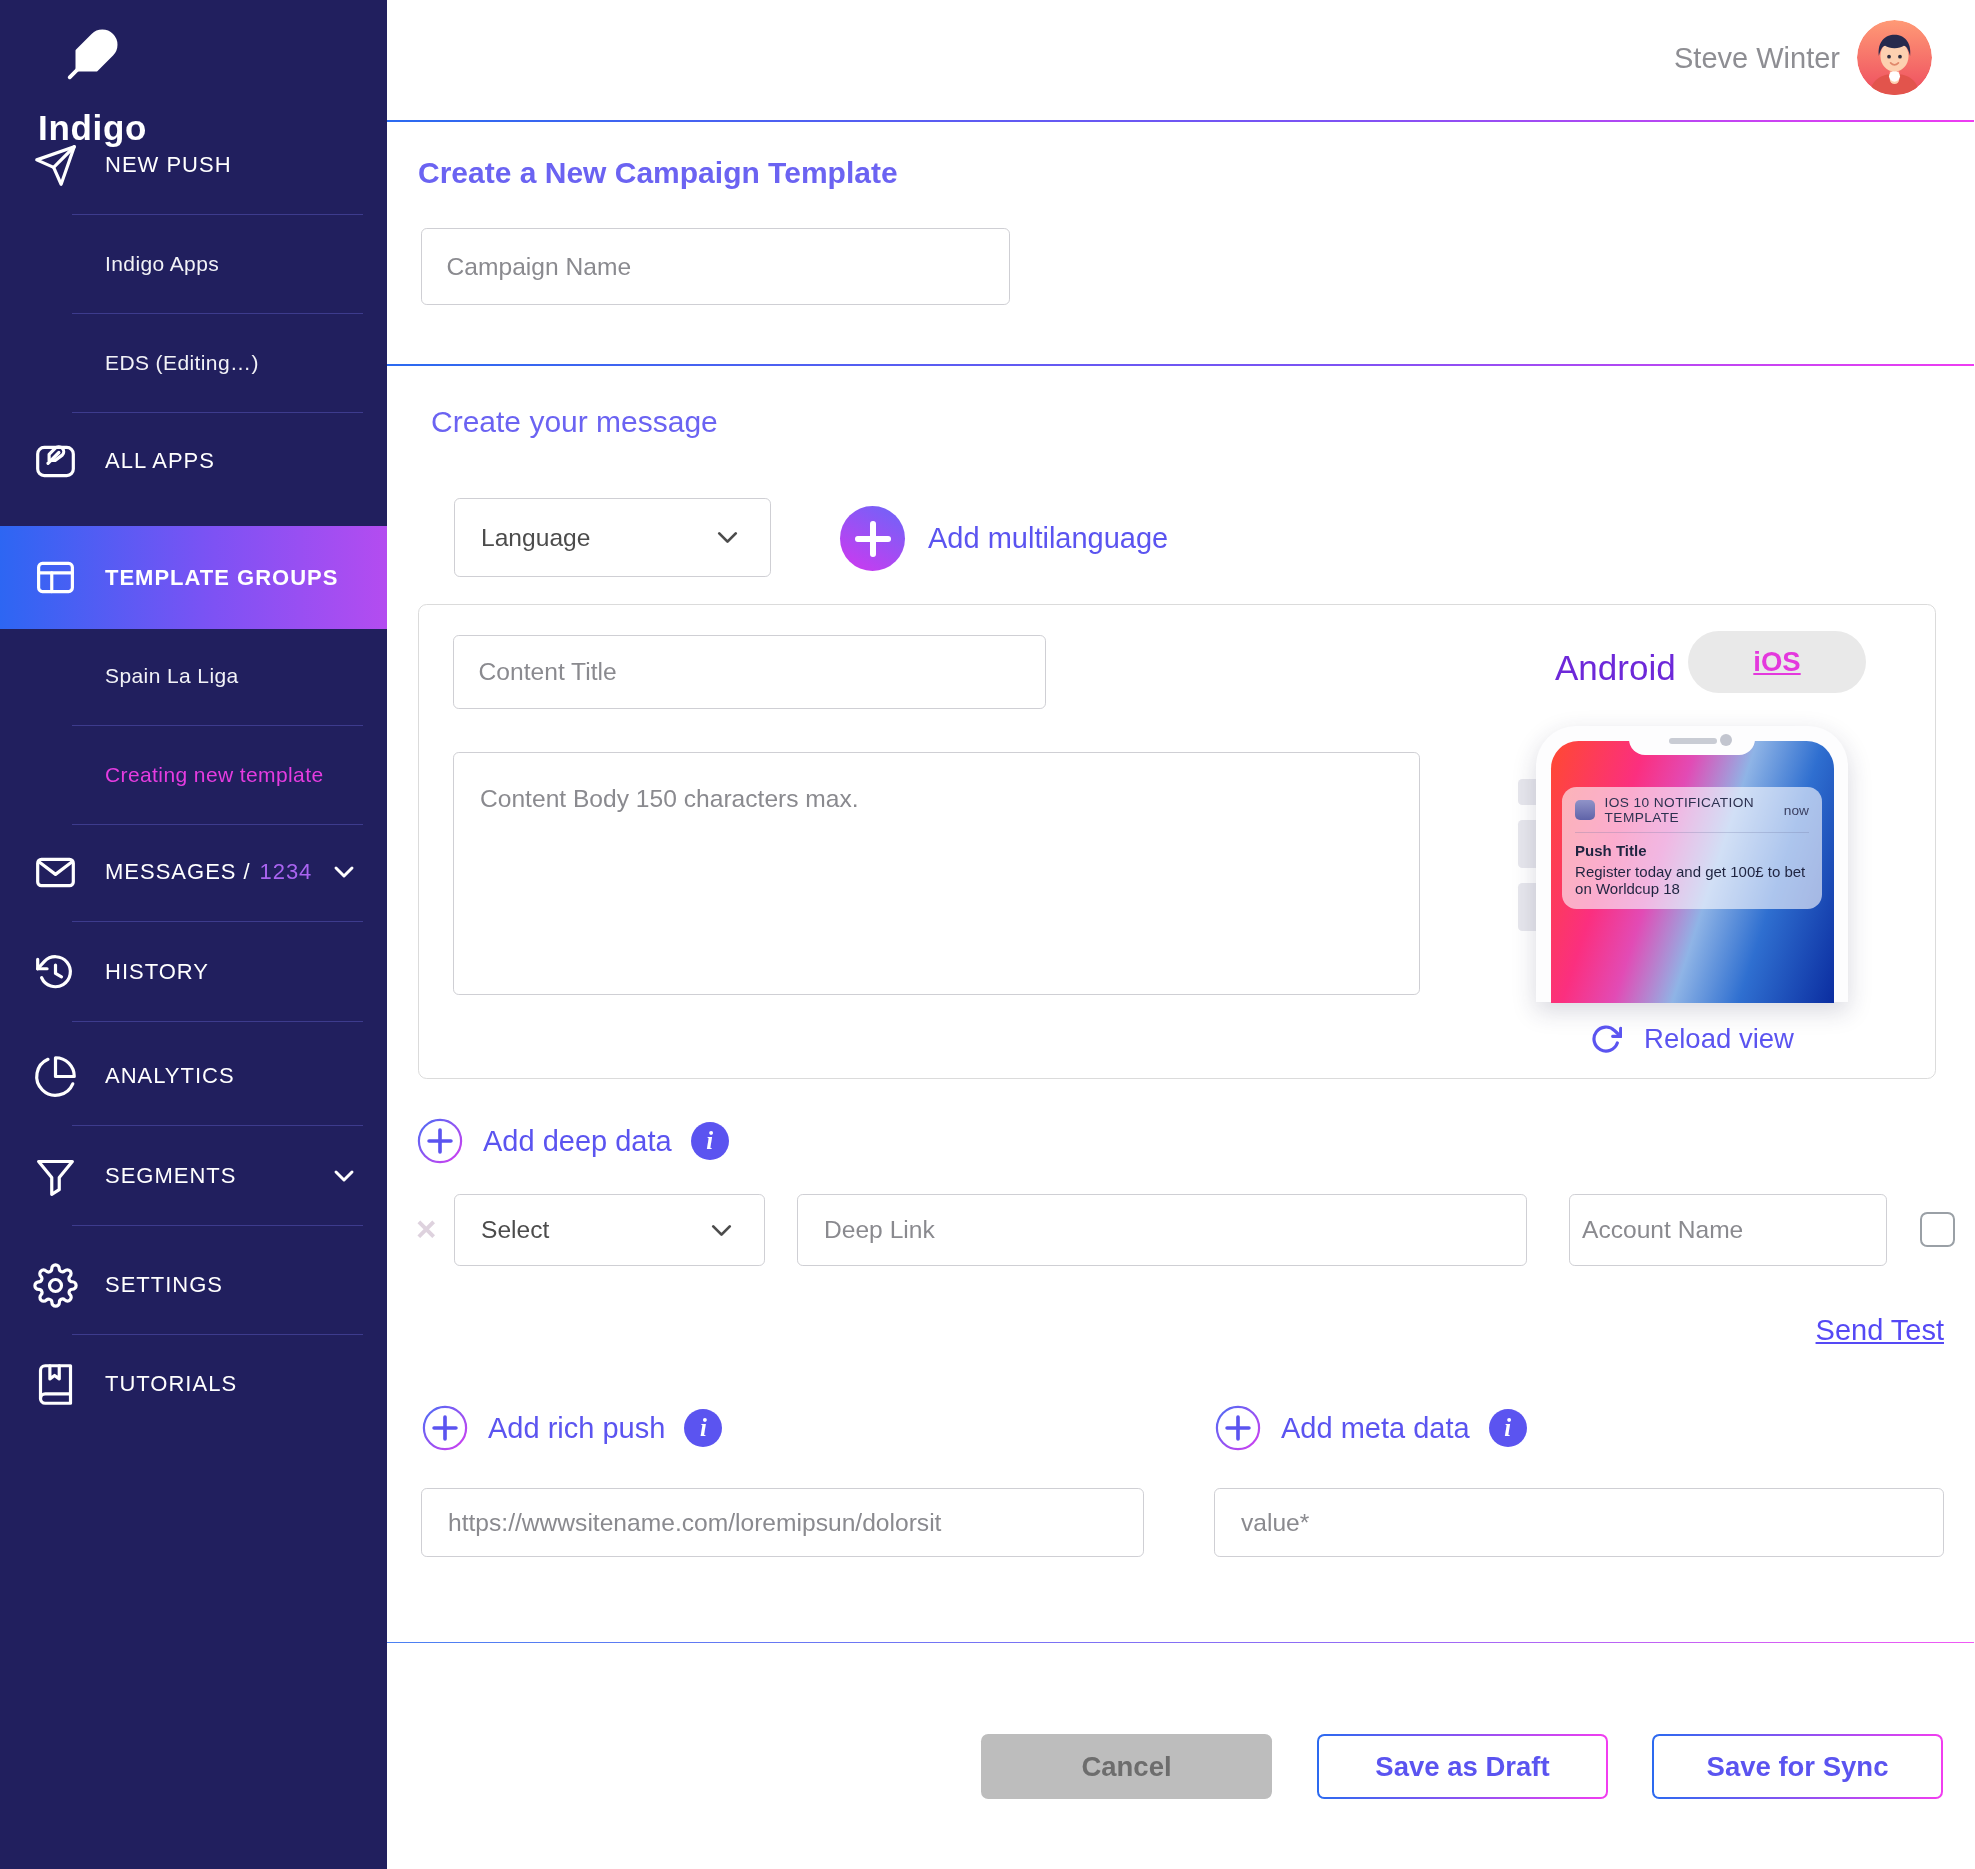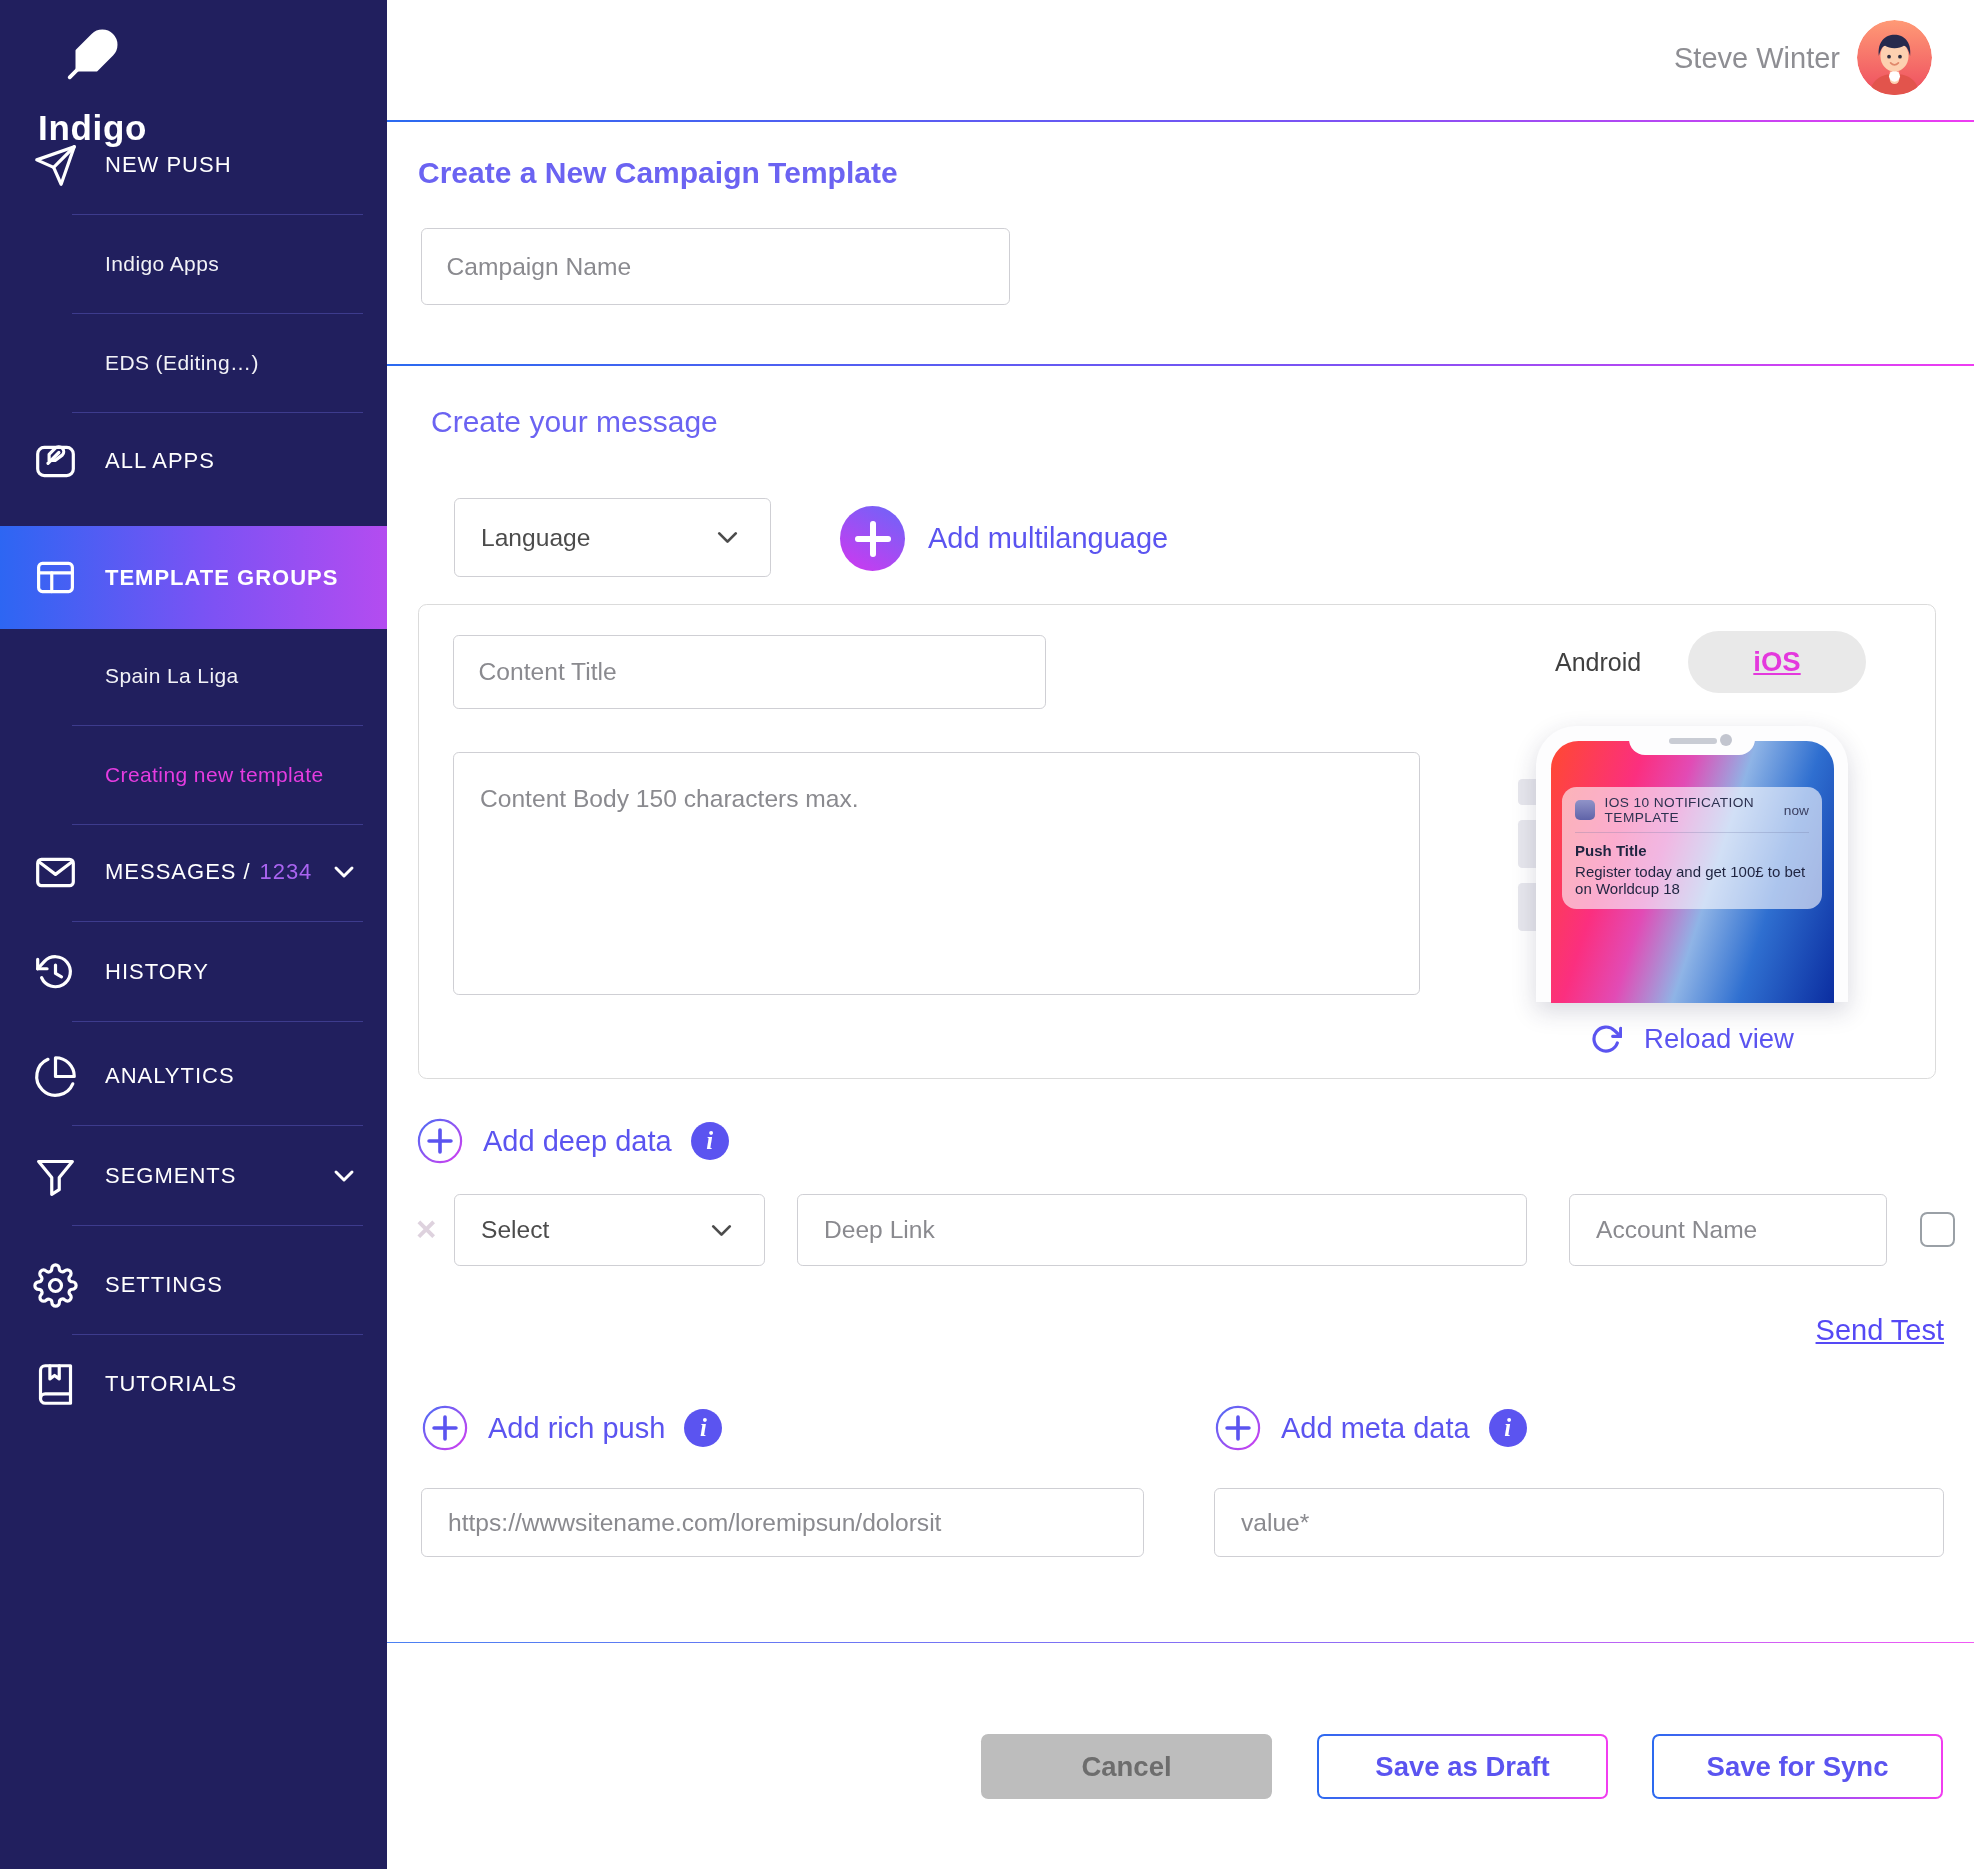--- a/index.html
+++ b/index.html
@@ -57,21 +57,21 @@
     background:linear-gradient(210deg,#7a5ff7 15%,#c73cf0 90%); }
   .plus-btn::before, .plus-btn::after { content:""; position:absolute; background:#fff; border-radius:2.9px; }
   .plus-btn::before { left:14.5px; right:14.5px; top:30px; height:5.8px; }
   .plus-btn::after { top:14.5px; bottom:14.5px; left:30px; width:5.8px; }
   .add-multi { position:absolute; left:542px; top:522px; font-size:29px; color:#5b54f0; cursor:pointer; }
 
   
   .msg-card { position:absolute; left:32px; top:604px; width:1518px; height:475px; border:1.4px solid #dbdbdb; border-radius:8.7px; background:#fff; }
   .content-title { position:absolute; left:34px; top:30px; width:593px; height:74px; padding:0 24.6px; }
   .content-body { position:absolute; left:34px; top:147px; width:967px; height:243px; padding:32px 26px; resize:none; }
-  .android-lbl { position:absolute; left:1136px; top:43px; font-size:25px; color:#404040; cursor:pointer; }
+  .android-lbl { position:absolute; left:1136px; top:43px; font-size:35px; color:#6d28d9; cursor:pointer; }
   .ios-pill { position:absolute; left:1269px; top:26px; width:178px; height:62px; background:#e9e9e9; border-radius:31px;
     display:flex; align-items:center; justify-content:center; cursor:pointer; }
   .ios-pill span { font-size:27.5px; font-weight:bold; color:#e438dd; text-decoration:underline; }
 
   .phone { position:absolute; left:1117px; top:121px; width:312px; height:276px; background:#fdfdfe;
     border-radius:40px 40px 0 0; box-shadow:0 8.7px 24.6px rgba(40,40,80,.18); }
   .screen { position:absolute; left:14.5px; top:14.5px; width:283px; height:262px; border-radius:27.5px 27.5px 0 0; overflow:hidden;
     background:linear-gradient(108deg,#ff4931 0%,#fb2f7f 26%,#e24bb5 40%,#8fb4e6 56%,#2f6fd0 74%,#0b2da0 100%); }
   .notch { position:absolute; left:50%; top:0; transform:translateX(-50%); width:126px; height:29px; background:#fdfdfe;
     border-radius:0 0 16px 16px; }
@@ -100,21 +100,21 @@
   .lr-meta { left:828px; top:1404px; }
   .plus-outline svg { width:48px; height:48px; display:block; }
   .link-row .lbl { font-size:29px; color:#5b54f0; }
   .info-ico { width:38px; height:38px; border-radius:50%; background:#5b54f0; color:#fff; display:flex; align-items:center; justify-content:center;
     font-family:"Liberation Serif",serif; font-size:24.6px; font-weight:bold; font-style:italic; }
 
   .x-ico { position:absolute; left:30px; top:1209px; font-size:35px; color:#ded2de; font-weight:bold; cursor:pointer; }
   .dl-select { position:absolute; left:68px; top:1194px; width:311px; height:72px; border:1.4px solid #cfcfd4; border-radius:5.8px;
     display:flex; align-items:center; justify-content:space-between; padding:0 26px; cursor:pointer; background:#fff; }
   .dl-input { position:absolute; left:411px; top:1194px; width:730px; height:72px; padding:0 26px; }
-  .acct-input { position:absolute; left:1183px; top:1194px; width:318px; height:72px; padding:0 26px; }
+  .acct-input { position:absolute; left:1183px; top:1194px; width:318px; height:72px; padding:0 12px; }
   .chk { position:absolute; left:1534px; top:1212px; width:35px; height:35px; border:2.2px solid #9aa0a6; border-radius:7.2px; background:#fff; cursor:pointer; }
   .send-test { position:absolute; right:30px; top:1314px; font-size:29px; color:#5549f5; text-decoration:underline; cursor:pointer; }
 
   .rich-input { position:absolute; left:35px; top:1488px; width:723px; height:69px; padding:0 26px; }
   .meta-input { position:absolute; left:828px; top:1488px; width:730px; height:69px; padding:0 26px; }
 
   
   .btn { position:absolute; top:1734px; width:291px; height:65px; border-radius:7.2px; font-size:27.5px; font-weight:bold;
     display:flex; align-items:center; justify-content:center; cursor:pointer; font-family:"Liberation Sans",sans-serif; }
   .btn-cancel { left:595px; background:#bdbdbd; color:#6d6d6d; border:none; }

